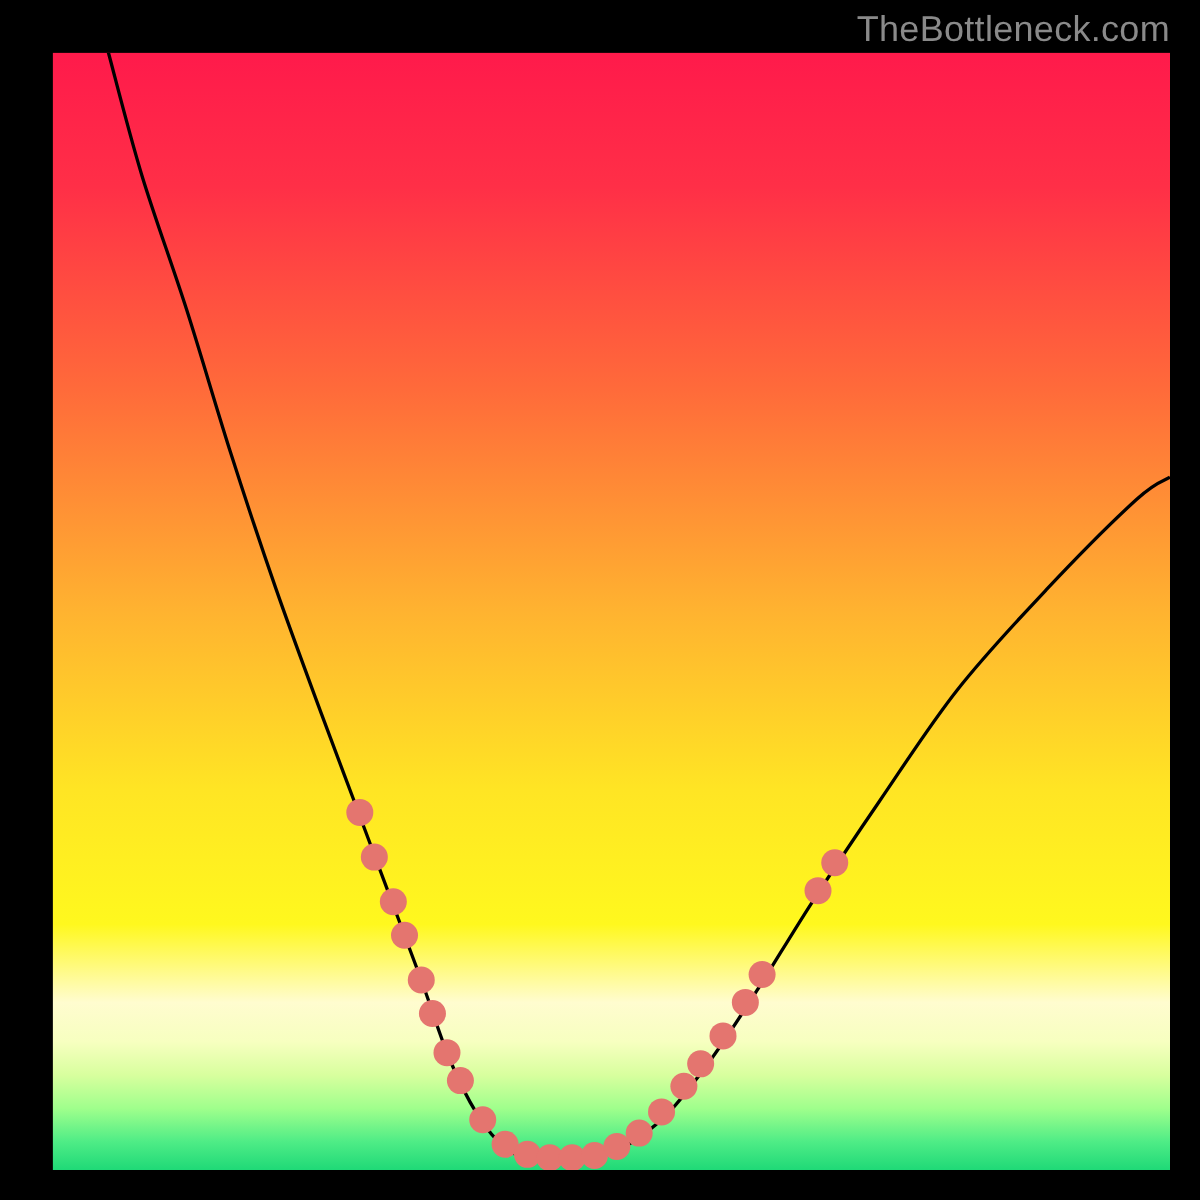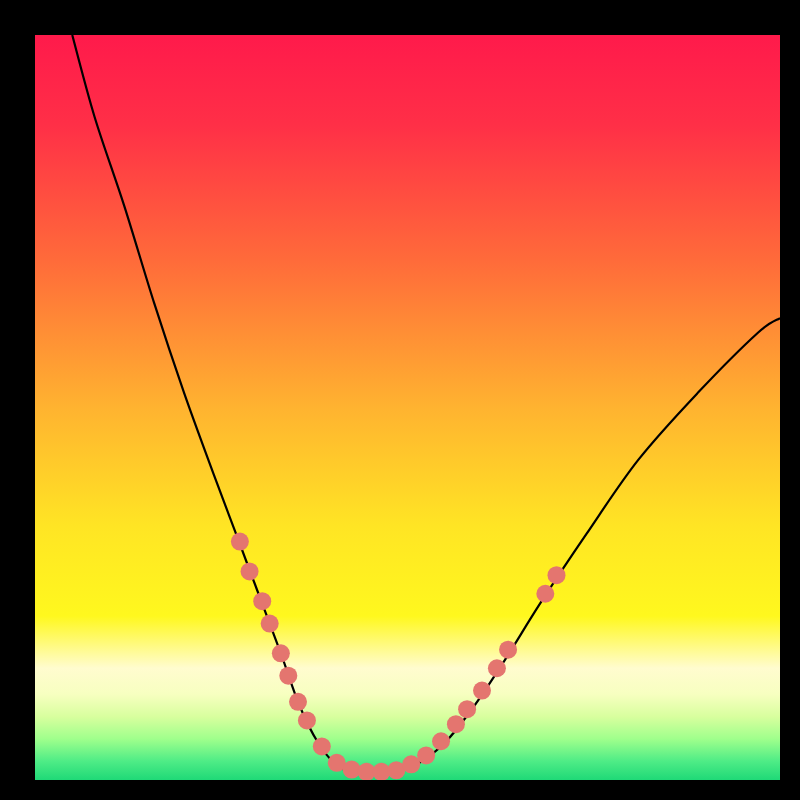--- a/index.html
+++ b/index.html
@@ -87,13 +87,14 @@
           <circle cx="420.92" cy="689.13" r="9" fill="#e4756f"></circle>
           <circle cx="432.10" cy="674.23" r="9" fill="#e4756f"></circle>
           <circle cx="447.00" cy="655.60" r="9" fill="#e4756f"></circle>
           <circle cx="461.90" cy="633.25" r="9" fill="#e4756f"></circle>
           <circle cx="473.07" cy="614.63" r="9" fill="#e4756f"></circle>
           <circle cx="510.33" cy="558.75" r="9" fill="#e4756f"></circle>
           <circle cx="521.50" cy="540.13" r="9" fill="#e4756f"></circle>
         </g>
     </svg>
   </div>
+  <div class="watermark">TheBottleneck.com</div>
 </div>
 
 </body></html>

